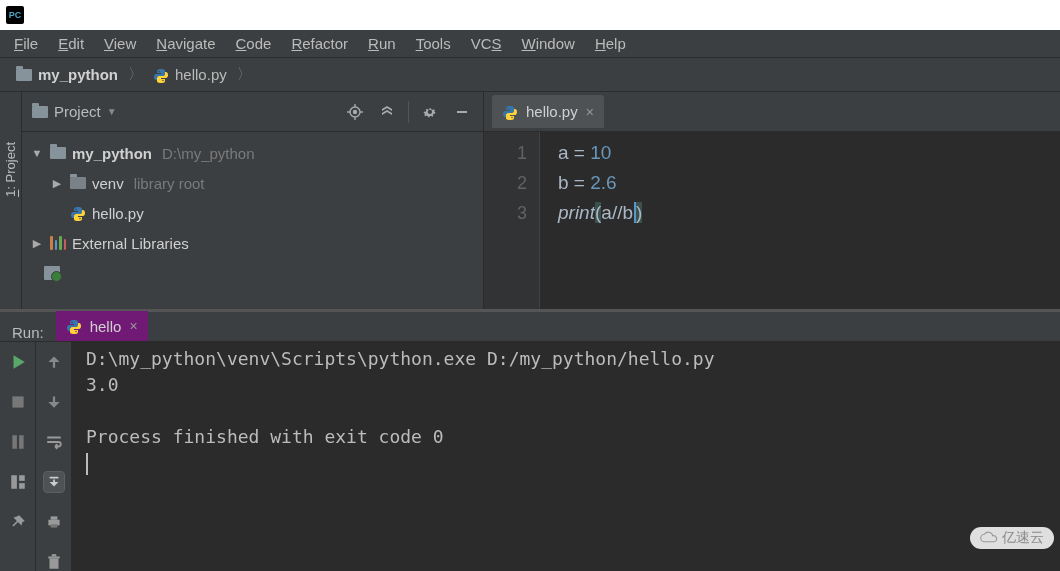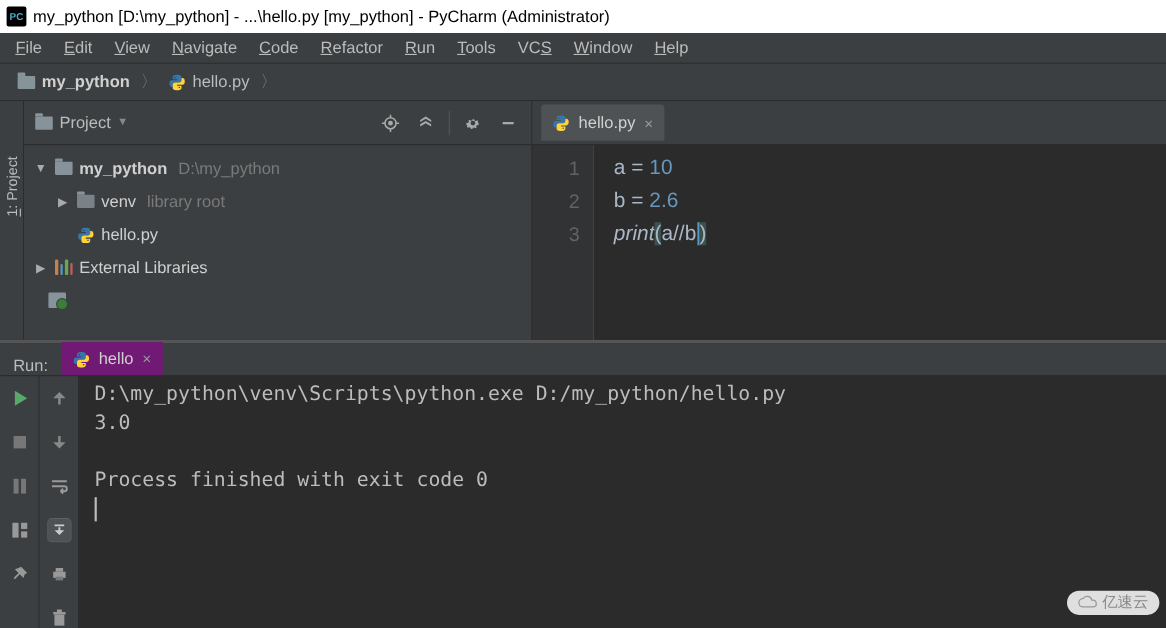--- a/index.html
+++ b/index.html
@@ -80,33 +80,32 @@
 .run-cols { display: flex; }
 .run-col { width: 36px; background: #3c3f41; border-right: 1px solid #2b2b2b; display: flex; flex-direction: column; align-items: center; padding-top: 10px; gap: 20px; }
 .run-col .rc-ic { width: 20px; height: 20px; display: flex; align-items: center; justify-content: center; cursor:pointer;}
 .run-col .rc-ic svg { width: 18px; height: 18px; }
 .run-col .sel { background: #4e5254; outline: 1px solid #5c6164; border-radius: 3px; padding:3px;}
 
 .console { flex: 1; padding: 4px 14px; font-family: "Consolas", monospace; font-size: 18px; line-height: 26px; color: #bcbcbc; white-space: pre-wrap; position: relative; }
 .console .cursor { display: inline-block; width: 2px; height: 22px; background: #bbb; vertical-align: middle; }
 
 
-.wm { position: absolute; right: 6px; bottom: 12px; background: rgba(255,255,255,0.85); border-radius: 12px; padding: 2px 10px; font-size: 14px; color: #888; display:flex; align-items:center; gap:4px;}
+.wm { position: absolute; right: 6px; bottom: 22px; background: rgba(255,255,255,0.85); border-radius: 12px; padding: 2px 10px; font-size: 14px; color: #888; display:flex; align-items:center; gap:4px;}
 
 
 .py-ic { display:inline-block; }
 .py-ic svg { width:16px; height:16px; vertical-align:middle;}
 
 </style>
 </head>
 <body>
 
 <div class="title-bar">
   <div class="app-icon">PC</div>
-  <span>my_python [D:\my_python] - ...\hello.py [my_python] - PyCharm (Administrator)</span>
 </div>
 
 <div class="menu-bar" id="menu-bar">
     <div class="menu-item"><u>F</u>ile</div>
     <div class="menu-item"><u>E</u>dit</div>
     <div class="menu-item"><u>V</u>iew</div>
     <div class="menu-item"><u>N</u>avigate</div>
     <div class="menu-item"><u>C</u>ode</div>
     <div class="menu-item"><u>R</u>efactor</div>
     <div class="menu-item"><u>R</u>un</div>

